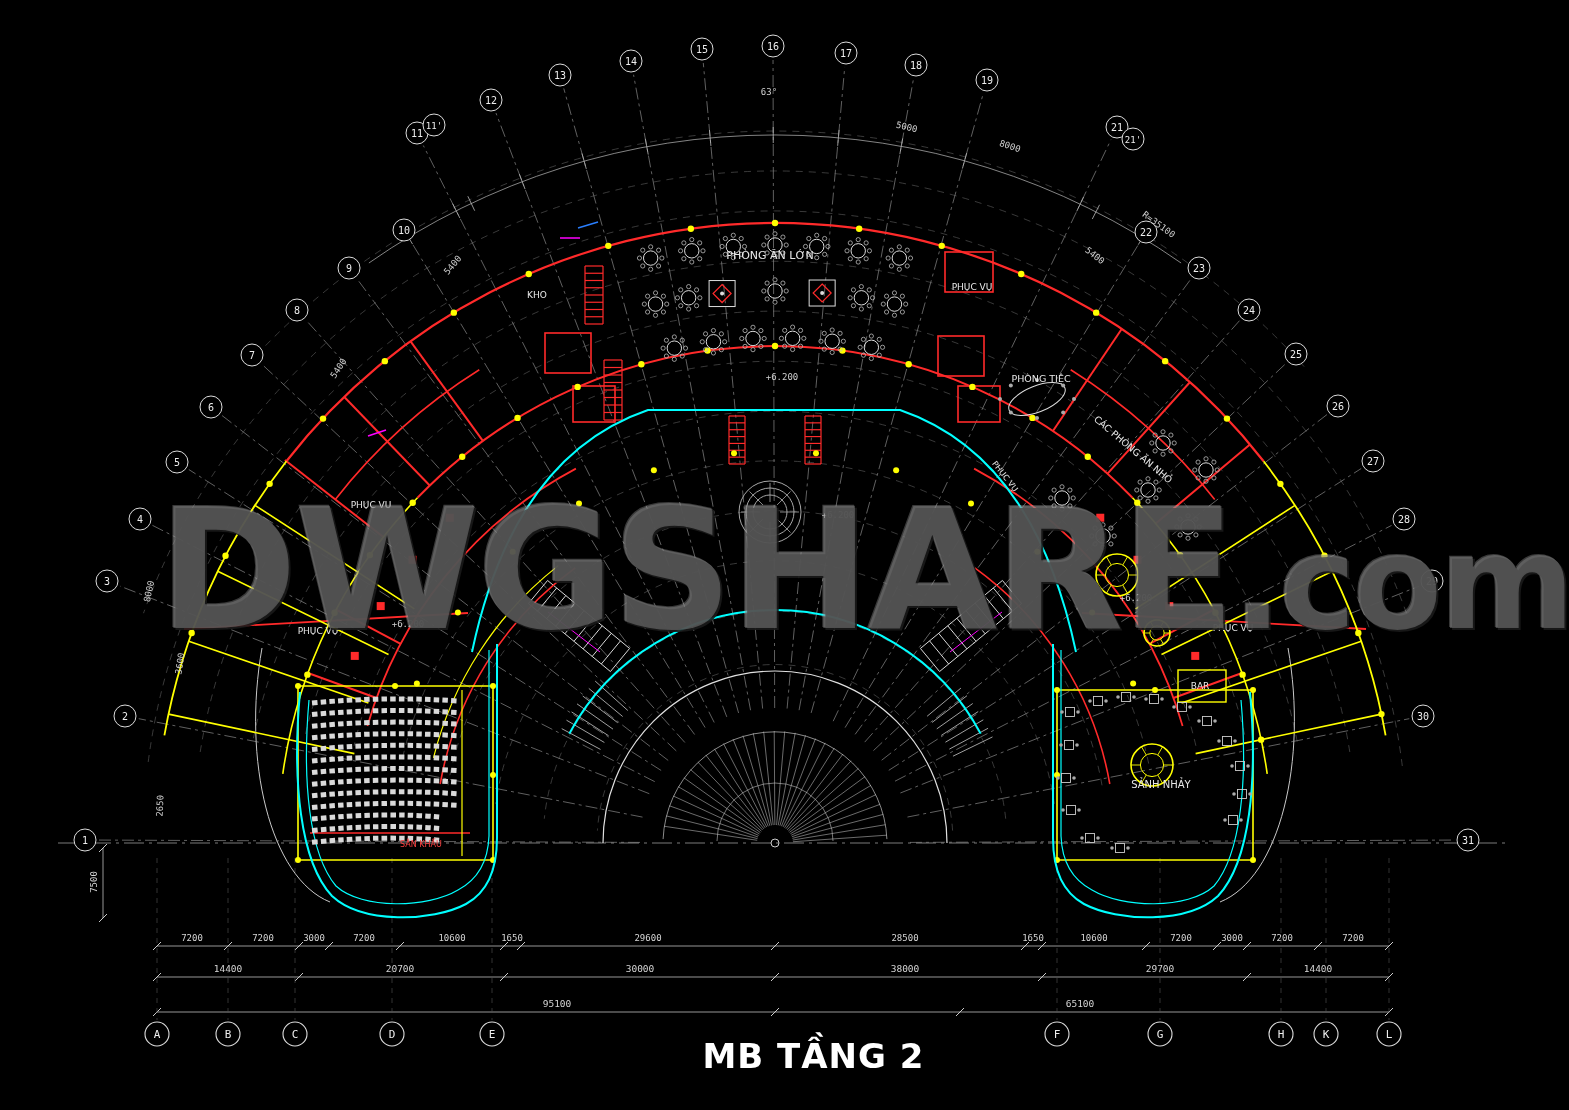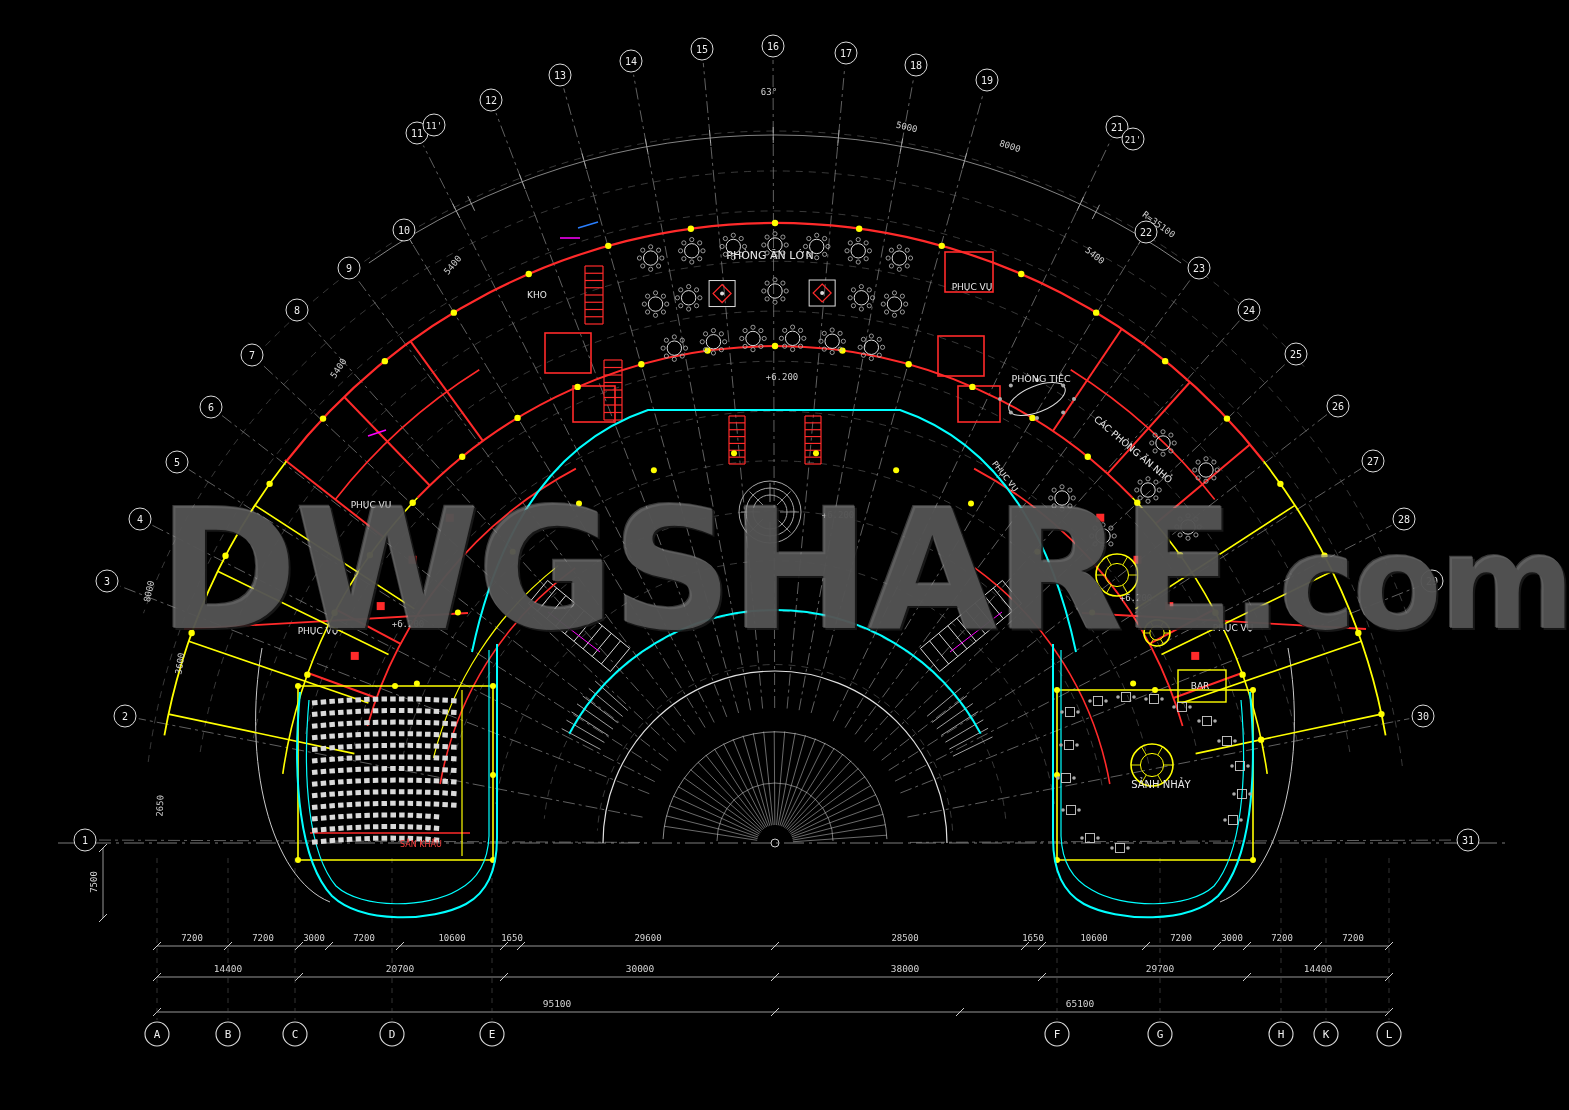--- a/index.html
+++ b/index.html
@@ -918,13 +918,14 @@
         <text x="152" y="592" font-size="9" fill="#cfcfcf" text-anchor="middle" transform="rotate(-78 152 592)">8000</text>
         <text x="183" y="664" font-size="9" fill="#cfcfcf" text-anchor="middle" transform="rotate(-81 183 664)">3600</text>
         <text x="163" y="806" font-size="9" fill="#cfcfcf" text-anchor="middle" transform="rotate(-87 163 806)">2650</text>
         <text x="782" y="380" font-size="9" fill="#cfcfcf" text-anchor="middle">+6.200</text>
         <text x="838" y="518" font-size="9" fill="#cfcfcf" text-anchor="middle">+6.200</text>
         <text x="408" y="627" font-size="9" fill="#cfcfcf" text-anchor="middle">+6.200</text>
         <text x="1136" y="601" font-size="9" fill="#cfcfcf" text-anchor="middle">+6.200</text>
       </g>
     </svg>
   <div class="watermark"><span>DWGSHARE</span><span class="wm-suffix">.com</span></div>
+  <div class="title">MB TẦNG 2</div>
 </div>
 
 </body></html>

